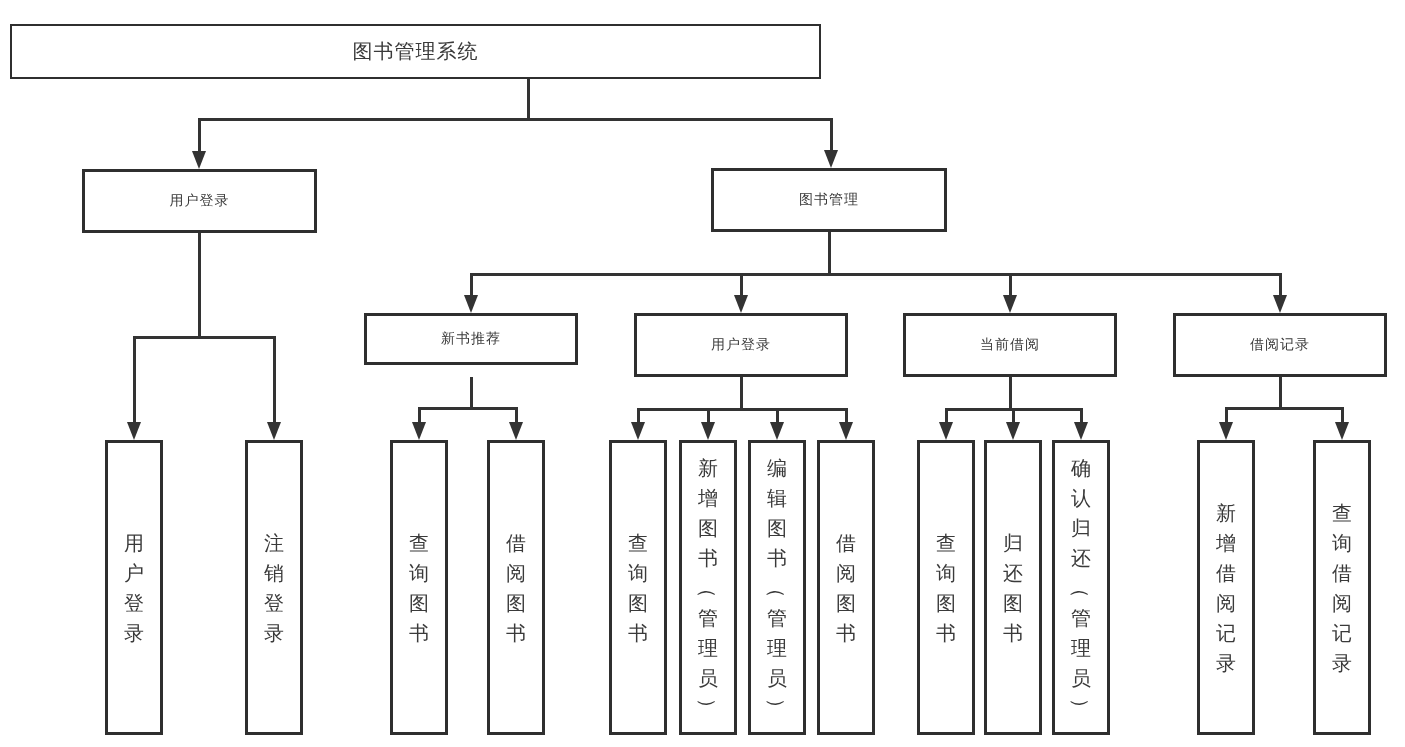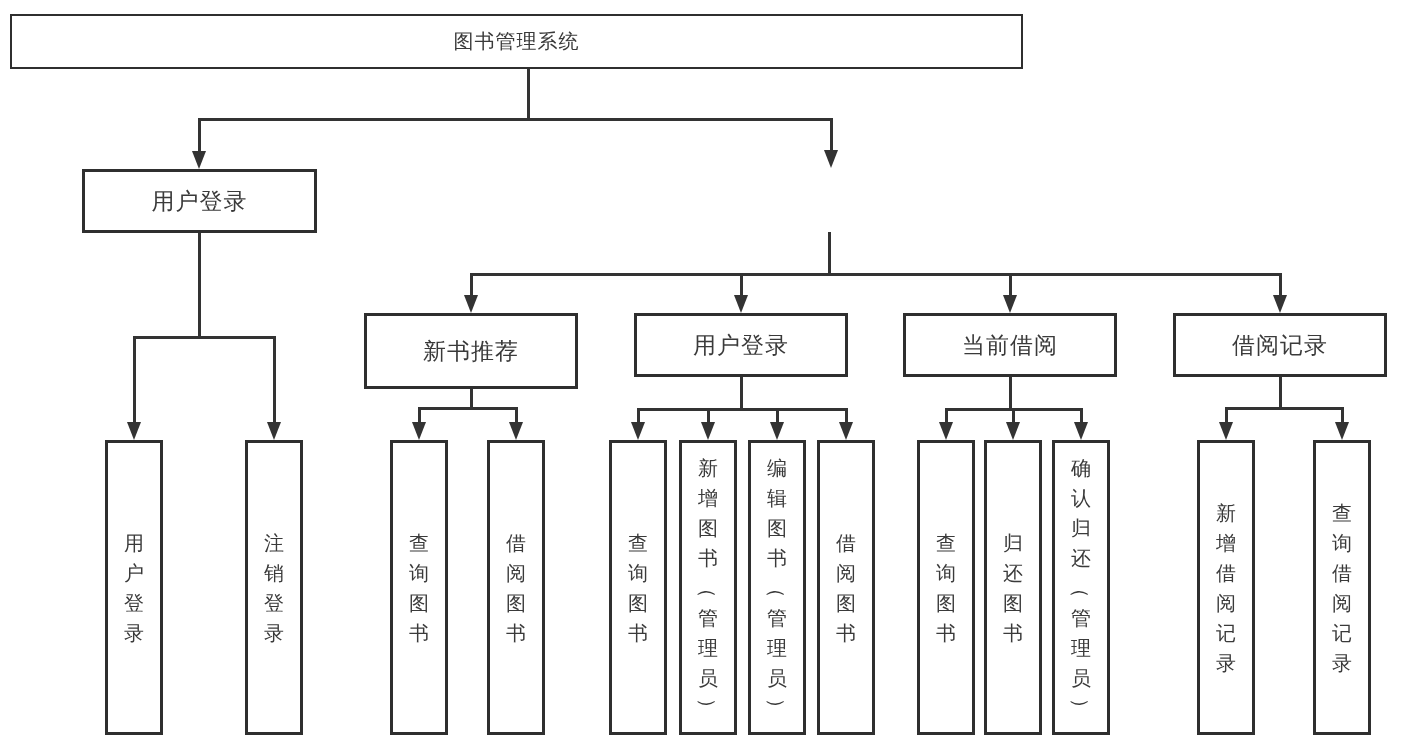--- a/index.html
+++ b/index.html
@@ -15,21 +15,21 @@
     font-family:"Liberation Sans","DejaVu Sans",sans-serif;
     color:var(--text);
     overflow:hidden;
   }
   .box{
     position:absolute;
     background:#ffffff;
     border:3px solid var(--border);
     box-sizing:border-box;
     display:flex;align-items:center;justify-content:center;
-    font-size:23px;
+    font-size:14px;
     letter-spacing:1px;
     z-index:2;
   }
   .box.root{border-width:2px;font-size:20px;}
   .leaf{
     position:absolute;
     top:440px;height:295px;width:58px;
     background:#ffffff;
     border:3px solid var(--border);
     box-sizing:border-box;
@@ -57,30 +57,33 @@
     letter-spacing:1px;
     z-index:3;
     text-shadow:1px 1px 0 #ffffff;
   }
 </style>
 </head>
 <body>
 
 <div id="canvas">
 
-  <div class="box root" style="left:10px;top:14px;width:1013px;height:55px;">
+  <div class="box root" style="left:10px;top:24px;width:811px;height:55px;">
     <span>图书管理系统</span>
   </div>
 
   <div class="box" style="left:82px;top:169px;width:235px;height:64px;">
     <span>用户登录</span>
   </div>
 
-
-  <div class="box" style="left:364px;top:313px;width:214px;height:76px;">
+  <div class="box" style="left:711px;top:168px;width:236px;height:64px;">
+    <span>图书管理</span>
+  </div>
+
+  <div class="box" style="left:364px;top:313px;width:214px;height:52px;">
     <span>新书推荐</span>
   </div>
 
   <div class="box" style="left:634px;top:313px;width:214px;height:64px;">
     <span>用户登录</span>
   </div>
 
   <div class="box" style="left:1173px;top:313px;width:214px;height:64px;">
     <span>借阅记录</span>
   </div>

